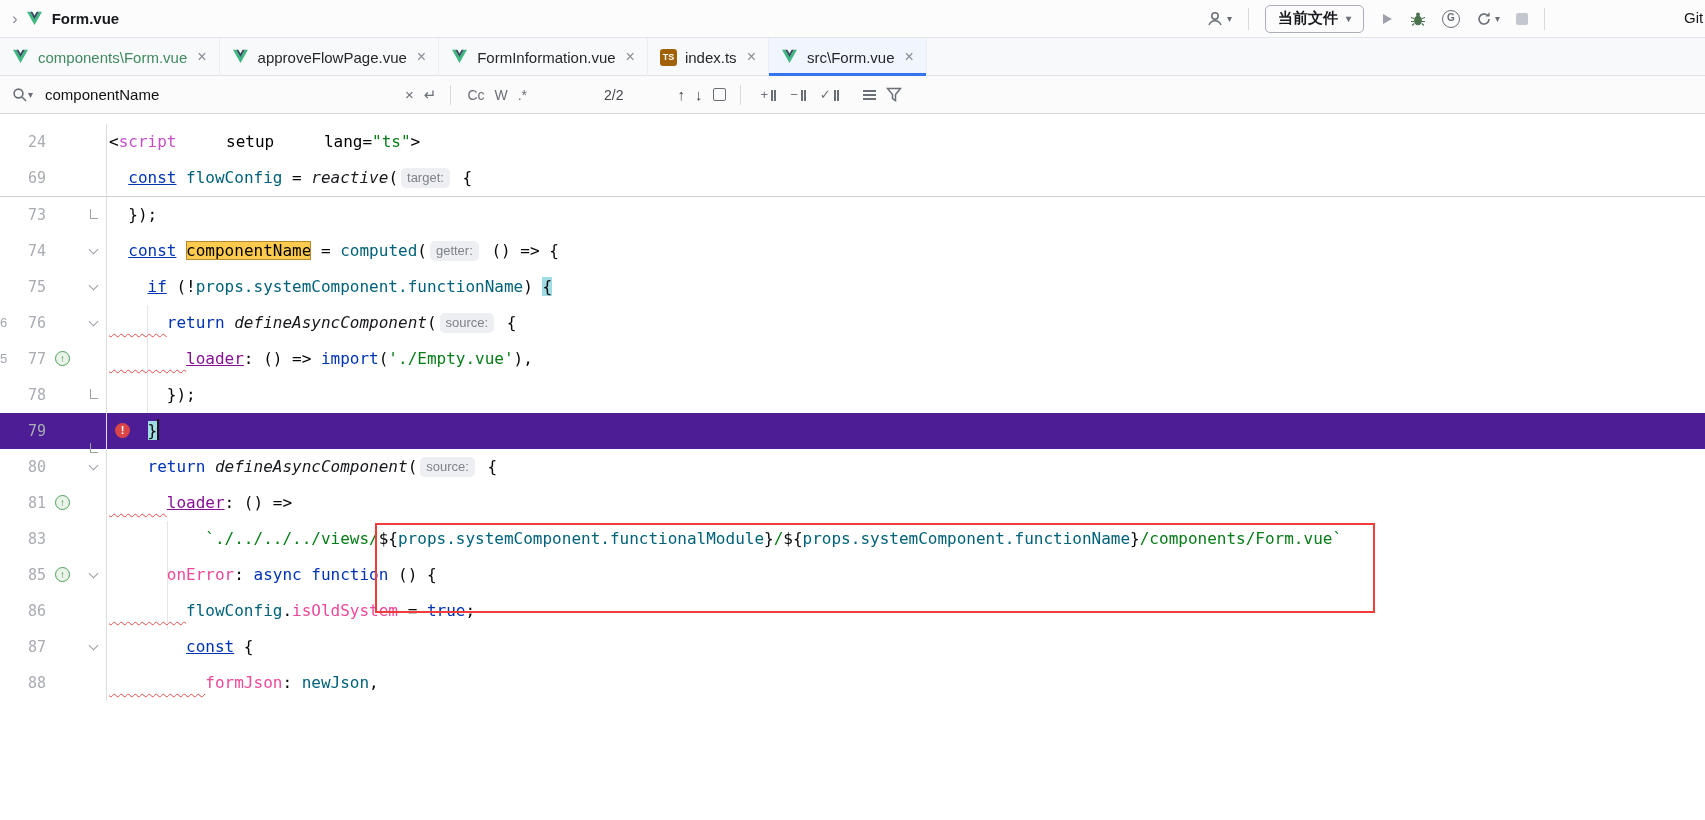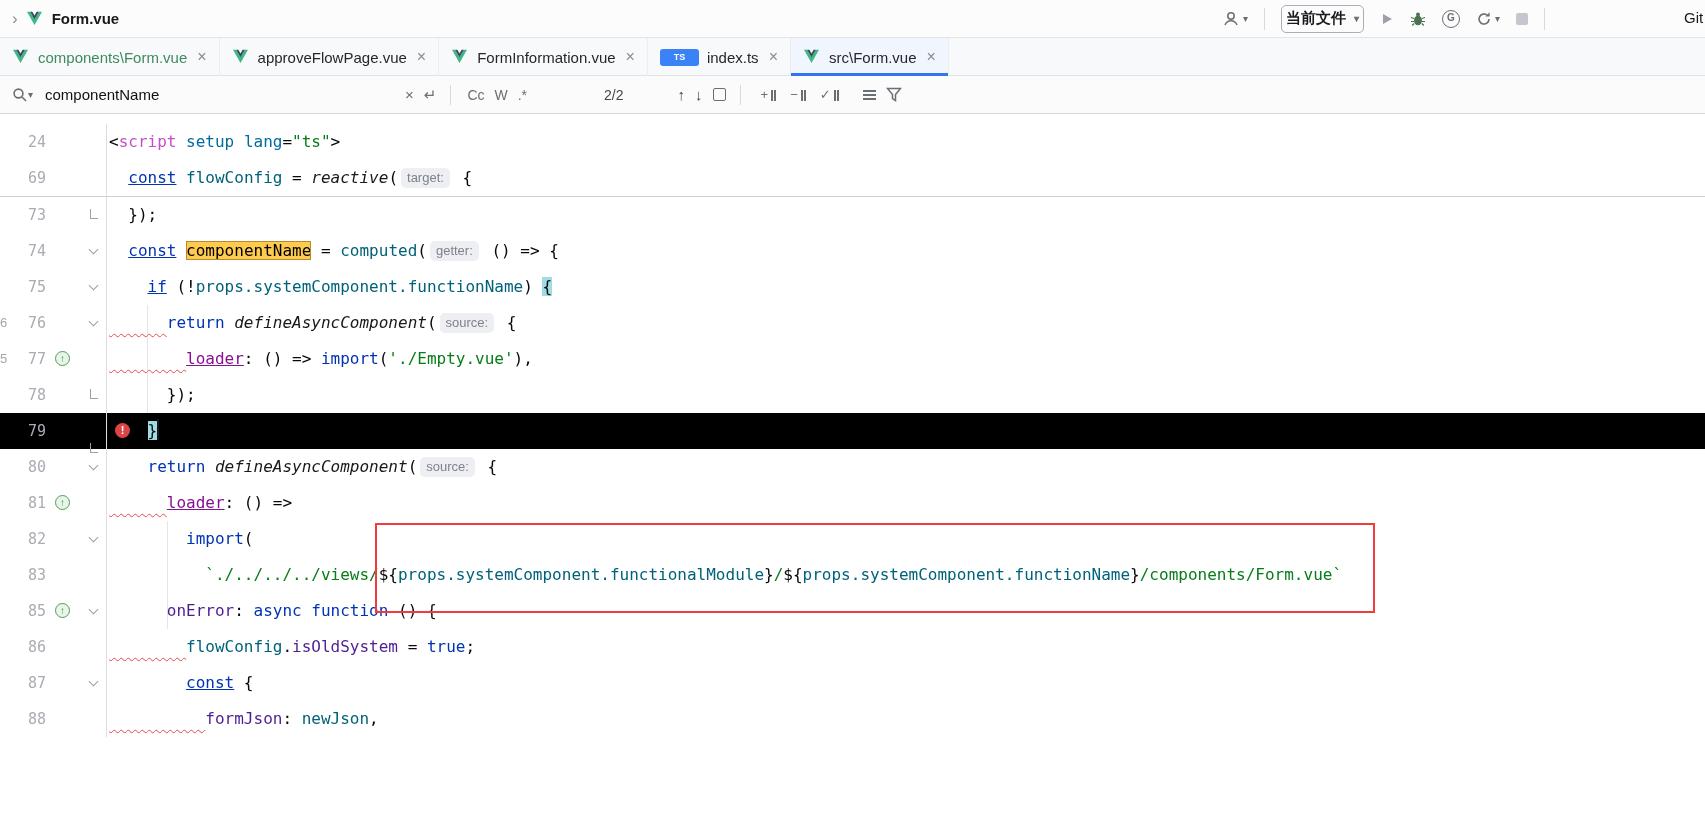--- a/index.html
+++ b/index.html
@@ -11,35 +11,35 @@
   
   .titlebar { height:38px; display:flex; align-items:center; background:#FCFCFD;
     border-bottom:1px solid #E2E4E9; padding:0 10px; position:relative; }
   .tb-chev { color:#8C9099; font-size:17px; margin:0 8px 0 2px; }
   .vue-ico { display:inline-flex; width:18px; height:16px; }
   .tb-title { font-size:15px; font-weight:bold; color:#17191C; margin-left:8px; }
   .tb-right { margin-left:auto; display:flex; align-items:center; gap:16px; margin-right:150px; }
   .tb-btn { display:inline-flex; align-items:center; gap:3px; cursor:pointer; }
   .tb-sep { width:1px; height:22px; background:#D8DADF; }
   .dd { font-size:10px; color:#6A6E75; }
-  .runconfig { display:inline-flex; align-items:center; gap:8px; height:28px; padding:0 4px;
+  .runconfig { display:inline-flex; align-items:center; gap:8px; height:28px; padding:0 12px;
     border:1px solid #A9AEB8; border-radius:5px; background:transparent;
     font-size:15px; font-weight:bold; color:#17191C; font-family:"Liberation Sans",sans-serif; }
   .gcircle { width:18px; height:18px; border:1.7px solid #6A6E75; border-radius:50%;
     font-size:10px; font-weight:bold; line-height:14px; color:#6A6E75; text-align:center; display:inline-block; }
   .stopsq { width:12px; height:12px; background:#C4C7CE; border-radius:2px; display:inline-block; }
   .git-label { position:absolute; left:1684px; top:9px; font-size:15px; color:#17191C; }
 
   
   .tabbar { height:38px; display:flex; background:#F8F9FB; border-bottom:1px solid #DFE1E5; }
   .tab { display:flex; align-items:center; gap:8px; padding:0 12px; font-size:15px;
     color:#25272B; border-right:1px solid #ECEDF0; height:38px; cursor:pointer; }
   .tab.active { background:#F0F5FE; box-shadow: inset 0 -3px 0 #3574F0; }
   .tab-close { color:#878B93; font-size:16px; margin-left:2px; }
-  .ts-badge { width:39px; height:17px; background:#3b82f6; border-radius:3px; color:#fff;
+  .ts-badge { width:17px; height:17px; background:#a16207; border-radius:3px; color:#fff;
     font-size:9px; font-weight:bold; line-height:17px; text-align:center; display:inline-block; }
 
   
   .searchbar { height:38px; display:flex; align-items:center; background:#FBFBFC;
     border-bottom:1px solid #D5D7DC; padding:0 12px; font-size:15px; color:#5F6368; }
   .sicon { display:inline-flex; }
   .squery { border:none; outline:none; background:transparent; width:352px; margin-left:10px;
     font-size:15px; color:#101114; font-family:"Liberation Sans",sans-serif; }
   .sbtn { color:#6A6E75; cursor:pointer; display:inline-flex; align-items:center; margin-left:10px; }
   .tgl { font-size:14px; }
@@ -51,21 +51,21 @@
   .occ i { font-style:normal; font-size:13px; color:#6A6E75; line-height:12px; }
   .bars { width:5px; height:11px; border-left:2px solid #6A6E75; border-right:2px solid #6A6E75; margin-left:3px; display:inline-block; }
   .hlines { width:13px; height:2px; background:#6A6E75; display:inline-block;
     box-shadow:0 4px 0 #6A6E75, 0 8px 0 #6A6E75; margin-bottom:8px; }
 
   
   .editor { position:relative; height:706px; background:#fff;
     font-family:"DejaVu Sans Mono","Liberation Mono",monospace; font-size:16px; color:#080808; }
   #rows { position:relative; z-index:1; padding-top:10px; }
   .line { display:flex; height:36px; line-height:36px; white-space:pre; }
-  .line.cur { background:#000000;align-items:center; }
+  .line.cur { background:#4c1d95;align-items:center; }
   .edge { width:12px; overflow:hidden; font-family:"Liberation Sans",sans-serif; font-size:13px; color:#A2A6AD; }
   .ln { width:38px; text-align:right; padding-right:4px; font-size:15px; color:#A9ACB2; cursor:pointer; }
   .gut { width:56px; position:relative; }
   .code { flex:1; border-left:1px solid #DCDEE2; padding-left:2px; position:relative; }
   .sticky-sep { height:1px; background:#CDD0D6; }
 
   .gicon { position:absolute; left:5px; top:10px; width:15px; height:15px; border-radius:50%;
     border:1.5px solid #4E9E58; background:#EAF5EA; color:#3E8A48; font-size:10px; line-height:13px;
     text-align:center; font-family:"Liberation Sans",sans-serif; }
   .fold-start { position:absolute; right:9px; top:13px; width:7px; height:7px;
@@ -74,24 +74,24 @@
     border-left:1.6px solid #9DA0A6; border-bottom:1.6px solid #9DA0A6; }
   .err-icon { position:absolute; left:8px; top:10px; width:15px; height:15px; border-radius:50%;
     background:#DB4545; color:#fff; font:bold 11px/15px "Liberation Sans",sans-serif; text-align:center; }
 
   .tok.t  { color:#080808; }
   .tok.k  { color:#0033B3; }
   .tok.ku { color:#0033B3; text-decoration:underline; }
   .tok.f  { color:#00627A; }
   .tok.ci { color:#17191C; font-style:italic; }
   .tok.s  { color:#067D17; }
-  .tok.p  { color:#4c1d95;margin-top:8px; }
+  .tok.p  { color:#ec4899;margin-top:8px; }
   .tok.pu { color:#871094; text-decoration:underline; }
   .tok.tag{ color:#C64FC9; }
-  .tok.a  { color:#0369a1; }
+  .tok.a  { color:#000000;margin-left:40px; }
   .tok.m  { background:#FFCB4F; outline:1.5px solid #B88930; outline-offset:-1px; color:#000; }
   .tok.b  { background:#9FDCE4; }
   .tok.sq { text-decoration:underline; text-decoration-style:wavy; text-decoration-color:#E34C4C;
     text-decoration-thickness:1px; text-underline-offset:5px; }
   .hint { display:inline-block; background:#EEEFF2; color:#7E828B; border-radius:5px;
     font-family:"Liberation Sans",sans-serif; font-size:13px; line-height:20px; padding:0 6px;
     margin:0 3px; vertical-align:1px; }
   .caret { display:inline-block; width:2px; height:21px; background:#17191C; vertical-align:-4px; }
 
   .guide { position:absolute; width:1px; background:#E3E5E8; z-index:0; }
@@ -257,21 +257,20 @@
       <div class="sticky-sep"></div>
       <div class="line"><span class="edge"></span><span class="ln">73</span><span class="gut"><span class="fold-end"></span></span><span class="code"><span class="tok t">  });</span></span></div>
       <div class="line"><span class="edge"></span><span class="ln">74</span><span class="gut"><span class="fold-start"></span></span><span class="code"><span class="tok t">  </span><span class="tok ku">const</span><span class="tok t"> </span><span class="tok m">componentName</span><span class="tok t"> = </span><span class="tok f">computed</span><span class="tok t">(</span><span class="hint">getter:</span><span class="tok t"> () =&gt; {</span></span></div>
       <div class="line"><span class="edge"></span><span class="ln">75</span><span class="gut"><span class="fold-start"></span></span><span class="code"><span class="tok t">    </span><span class="tok ku">if</span><span class="tok t"> (!</span><span class="tok f">props.systemComponent.functionName</span><span class="tok t">) </span><span class="tok b">{</span></span></div>
       <div class="line"><span class="edge">6</span><span class="ln">76</span><span class="gut"><span class="fold-start"></span></span><span class="code"><span class="tok sq">      </span><span class="tok k">return</span><span class="tok t"> </span><span class="tok ci">defineAsyncComponent</span><span class="tok t">(</span><span class="hint">source:</span><span class="tok t"> {</span></span></div>
       <div class="line"><span class="edge">5</span><span class="ln">77</span><span class="gut"><span class="gicon">↑</span></span><span class="code"><span class="tok sq">        </span><span class="tok pu">loader</span><span class="tok t">: () =&gt; </span><span class="tok k">import</span><span class="tok t">(</span><span class="tok s">'./Empty.vue'</span><span class="tok t">),</span></span></div>
       <div class="line"><span class="edge"></span><span class="ln">78</span><span class="gut"><span class="fold-end"></span></span><span class="code"><span class="tok t">      });</span></span></div>
       <div class="line cur"><span class="edge"></span><span class="ln">79</span><span class="gut"><span class="fold-end"></span></span><span class="code"><span class="err-icon">!</span><span class="tok t">    </span><span class="tok b">}</span><span class="caret"></span></span></div>
       <div class="line"><span class="edge"></span><span class="ln">80</span><span class="gut"><span class="fold-start"></span></span><span class="code"><span class="tok t">    </span><span class="tok k">return</span><span class="tok t"> </span><span class="tok ci">defineAsyncComponent</span><span class="tok t">(</span><span class="hint">source:</span><span class="tok t"> {</span></span></div>
       <div class="line"><span class="edge"></span><span class="ln">81</span><span class="gut"><span class="gicon">↑</span></span><span class="code"><span class="tok sq">      </span><span class="tok pu">loader</span><span class="tok t">: () =&gt;</span></span></div>
-      <div class="line"><span class="edge"></span><span class="ln">82</span><span class="gut"><span class="fold-start"></span></span><span class="code"><span class="tok t">        </span><span class="tok k">import</span><span class="tok t">(</span></span></div>
       <div class="line"><span class="edge"></span><span class="ln">83</span><span class="gut"></span><span class="code"><span class="tok t">          </span><span class="tok s">`./../../../views/</span><span class="tok t">${</span><span class="tok f">props.systemComponent.functionalModule</span><span class="tok t">}</span><span class="tok s">/</span><span class="tok t">${</span><span class="tok f">props.systemComponent.functionName</span><span class="tok t">}</span><span class="tok s">/components/Form.vue`</span></span></div>
       <div class="line"><span class="edge"></span><span class="ln">85</span><span class="gut"><span class="gicon">↑</span><span class="fold-start"></span></span><span class="code"><span class="tok t">      </span><span class="tok p">onError</span><span class="tok t">: </span><span class="tok k">async</span><span class="tok t"> </span><span class="tok k">function</span><span class="tok t"> () {</span></span></div>
       <div class="line"><span class="edge"></span><span class="ln">86</span><span class="gut"></span><span class="code"><span class="tok sq">        </span><span class="tok f">flowConfig</span><span class="tok t">.</span><span class="tok p">isOldSystem</span><span class="tok t"> = </span><span class="tok k">true</span><span class="tok t">;</span></span></div>
       <div class="line"><span class="edge"></span><span class="ln">87</span><span class="gut"><span class="fold-start"></span></span><span class="code"><span class="tok t">        </span><span class="tok ku">const</span><span class="tok t"> {</span></span></div>
       <div class="line"><span class="edge"></span><span class="ln">88</span><span class="gut"></span><span class="code"><span class="tok sq">          </span><span class="tok p">formJson</span><span class="tok t">: </span><span class="tok f">newJson</span><span class="tok t">,</span></span></div>
     </div>
   <div class="annotation-box" id="annobox" style="border-color: rgb(242, 59, 59);"></div>
 </div>
 
 </body></html>

